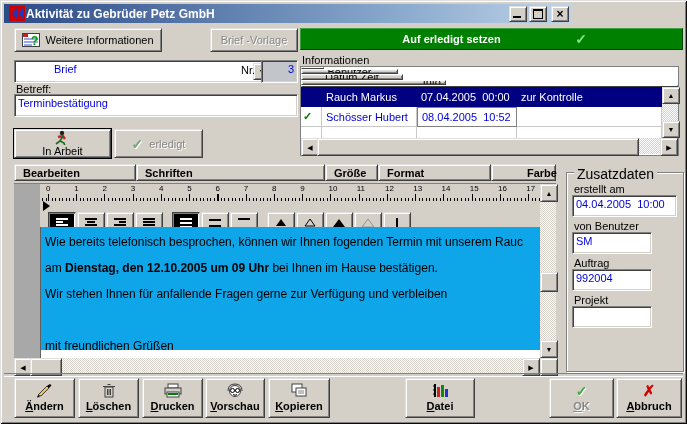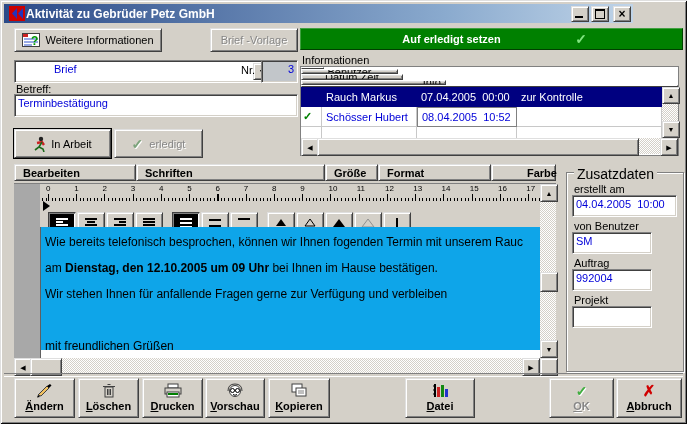--- a/index.html
+++ b/index.html
@@ -9,21 +9,21 @@
   .abs{position:absolute;}
   
   .raised{background:#d4d0c8;border:1px solid;border-color:#dfdfdf #404040 #404040 #dfdfdf;
     box-shadow:inset 1px 1px 0 #fff,inset -1px -1px 0 #808080;}
   .sunken{background:#fff;border:1px solid;border-color:#808080 #fff #fff #808080;
     box-shadow:inset 1px 1px 0 #404040,inset -1px -1px 0 #d4d0c8;}
   .btn{display:flex;align-items:center;justify-content:center;cursor:default;user-select:none;}
   .disabled-text{color:#868686;text-shadow:1px 1px 0 #fff;}
   .blue-val{color:#0000d8;}
   
-  #titlebar{left:4px;top:4px;width:629px;height:19px;display:flex;align-items:center;
+  #titlebar{left:4px;top:4px;width:567px;height:19px;display:flex;align-items:center;
     background:linear-gradient(90deg,#2b4a88 0%,#8aaace 70%,#c0d4e8 100%);}
   #titlebar .title{color:#fff;font-weight:bold;font-size:12px;margin-left:4px;flex:1;white-space:nowrap;}
   .winbtn{width:16px;height:14px;margin-right:2px;position:relative;}
   .glyph-min{position:absolute;left:3px;bottom:3px;width:8px;height:2px;background:#000;}
   .glyph-max{position:absolute;left:3px;top:2px;width:8px;height:7px;border:1px solid #000;border-top-width:2px;}
   .glyph-x{font-size:12px;font-weight:bold;line-height:12px;}
   
   .top-btn{height:22px;font-size:11px;}
   #btn-green{background:#008000;border:1px solid;border-color:#40a040 #004000 #004000 #40a040;
     color:#fff;font-weight:bold;position:relative;}
@@ -132,21 +132,21 @@
   </div>
   <span class="abs" style="left:241px;top:64px;">Nr.</span>
   <div class="abs sunken" style="left:261px;top:60px;width:35px;height:21px;background:#c2c6ca;">
     <div class="field blue-val" style="text-align:right">3</div>
   </div>
   <span class="abs" style="left:16px;top:83px;">Betreff:</span>
   <div class="abs sunken" style="left:14px;top:94px;width:282px;height:21px;">
     <div class="field blue-val">Terminbestätigung</div>
   </div>
 
-  <div class="abs raised btn" style="left:14px;top:129px;width:95px;height:27px;outline:1px solid #000;">
+  <div class="abs raised btn" style="left:14px;top:129px;width:95px;height:27px;outline:1px solid #000;flex-direction:column;">
     <svg width="14" height="16" style="margin-right:4px">
       <circle cx="8" cy="3" r="2.2" fill="#222"></circle>
       <path d="M4 7 L9 6 L11 9" stroke="#cc2222" stroke-width="2.4" fill="none"></path>
       <path d="M9 6 L6 11 L2 14 M6 11 L10 13 L11 16" stroke="#1a6a1a" stroke-width="1.6" fill="none"></path>
     </svg>
     <span>In Arbeit</span>
   </div>
   <div class="abs raised btn" style="left:114px;top:129px;width:87px;height:27px;">
     <span class="chk-dim" style="margin-right:6px">✓</span>
     <span class="disabled-text">erledigt</span>

